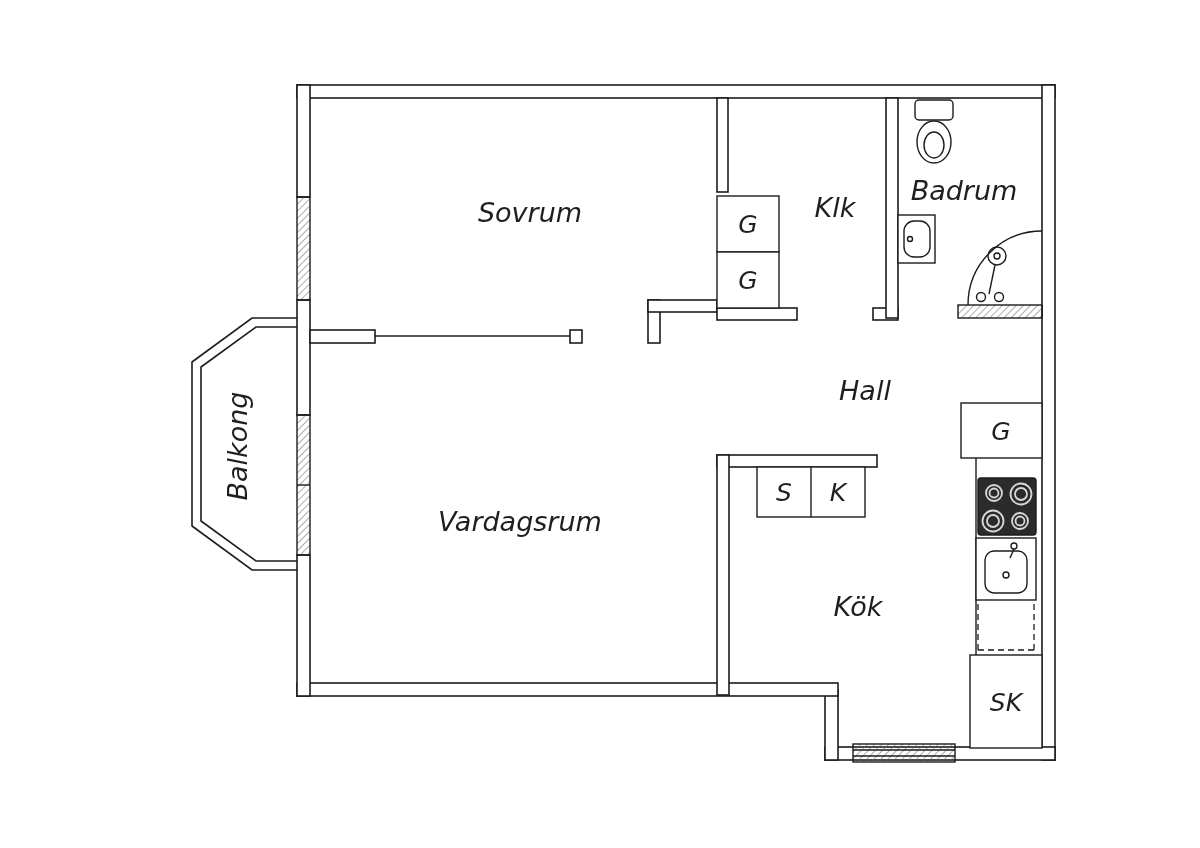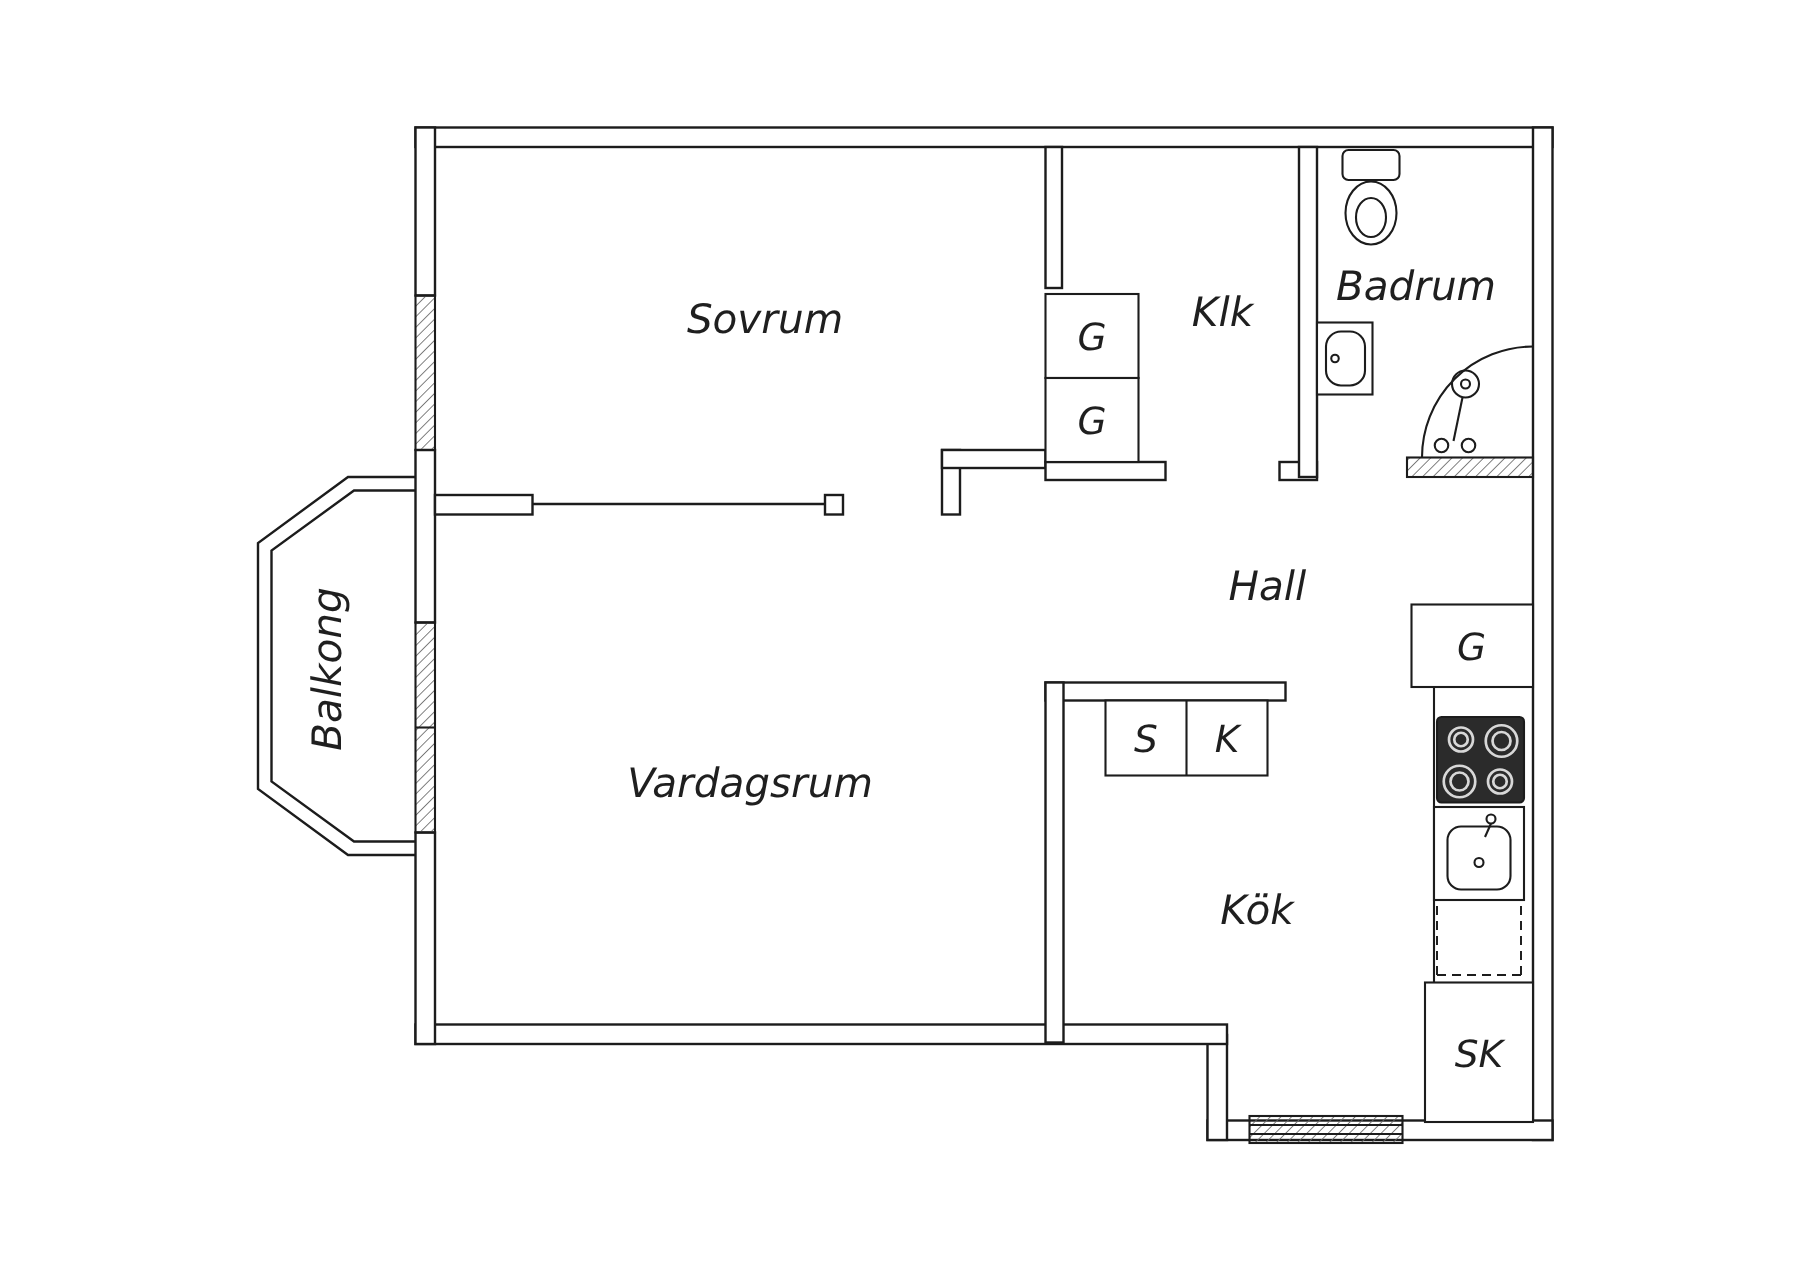--- a/index.html
+++ b/index.html
@@ -9,20 +9,21 @@
     width: 1200px;
     height: 848px;
     overflow: hidden;
     font-family: "DejaVu Sans", sans-serif;
   }
   .canvas {
     position: relative;
     width: 1073px;
     height: 848px;
     background: #ffffff;
+    padding-left: 20px;
   }
   svg { display: block; }
   .wall {
     fill: #ffffff;
     stroke: #1c1c1c;
     stroke-width: 1.6;
   }
   .thinline {
     stroke: #1c1c1c;
     stroke-width: 1.6;

